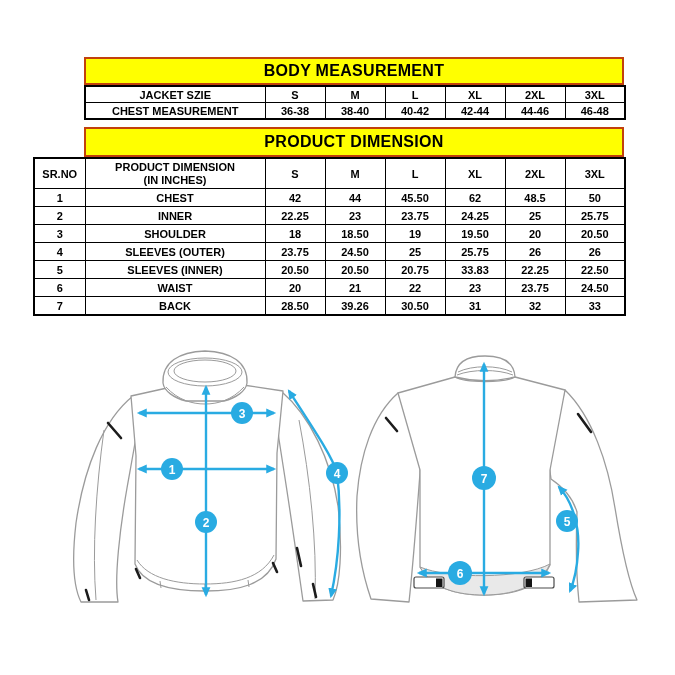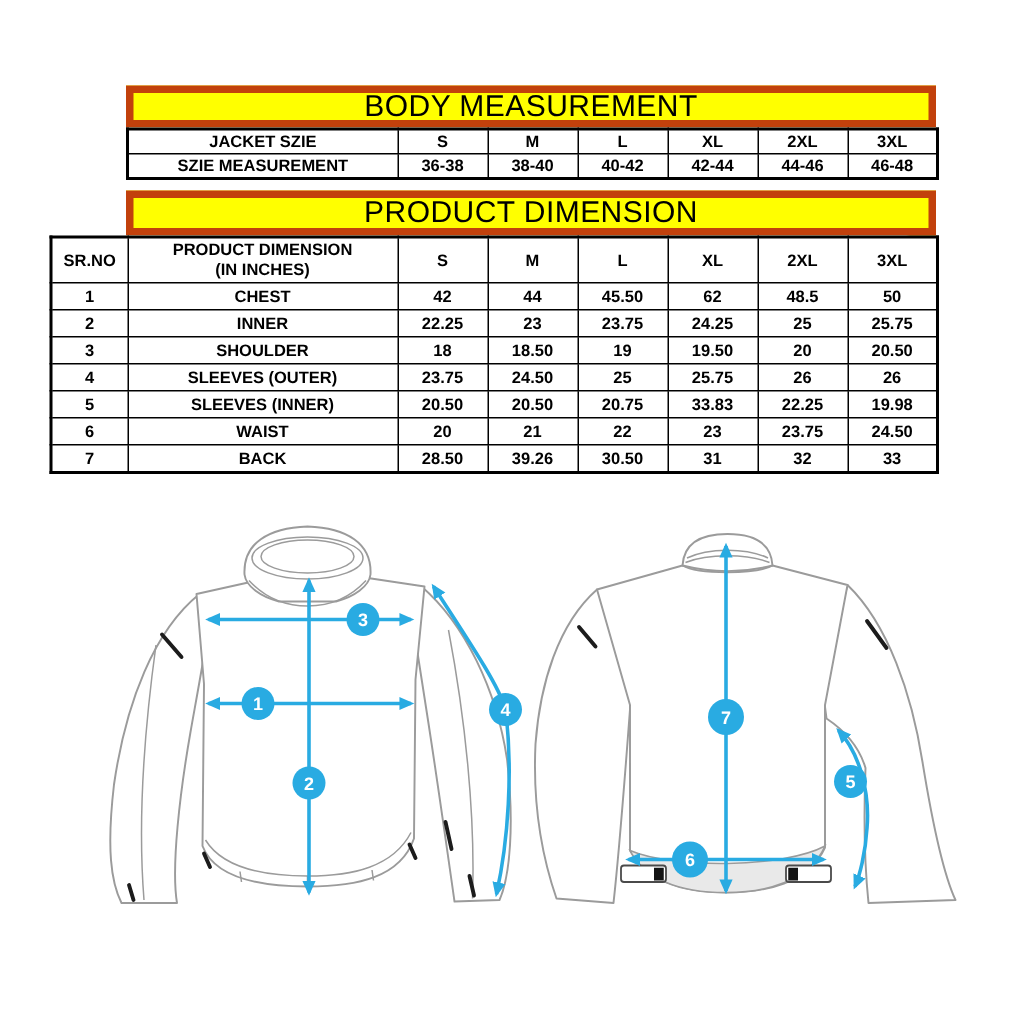--- a/index.html
+++ b/index.html
@@ -1,21 +1,21 @@
 <!DOCTYPE html>
 <html style="--yellow: #FFFF00; --blue: #29ABE2; --line: #9b9b9b;"><head>
 <meta charset="utf-8">
 <style>
   :root{ --yellow:#FFFF00; --blue:#29ABE2; --line:#9b9b9b; }
   html,body{margin:0;padding:0;background:#fff;}
   .page{position:relative;width:675px;height:675px;background:#fff;overflow:hidden;
         font-family:"Liberation Sans",sans-serif;color:#000;}
-  .ytitle{position:absolute;background:var(--yellow);border:5px solid #c2410c;box-sizing:border-box;
+  .ytitle{position:absolute;background:var(--yellow);border:2px solid #c2410c;box-sizing:border-box;
           display:flex;align-items:center;justify-content:center;
-          font-weight:normal;font-size:20px;letter-spacing:.3px;}
+          font-weight:bold;font-size:16px;letter-spacing:.3px;}
   #bm-title{left:84px;top:57px;width:540px;height:28px;}
   #pd-title{left:84px;top:127px;width:540px;height:30px;}
   table.tbl{position:absolute;border-collapse:collapse;table-layout:fixed;background:#fff;
             border:2px solid #000;}
   .tbl td{border:1px solid #000;text-align:center;vertical-align:middle;
           font-weight:bold;font-size:11px;padding:0;}
   #bm-table{left:84px;top:85px;width:540px;}
   #bm-table td{height:15px;}
   #pd-table{left:33px;top:157px;width:591px;border-radius:22px;}
   #pd-table td{height:17px;}
@@ -56,21 +56,21 @@
       <tr>
         <td>JACKET SZIE</td>
         <td>S</td>
         <td>M</td>
         <td>L</td>
         <td>XL</td>
         <td>2XL</td>
         <td>3XL</td>
       </tr>
       <tr>
-        <td>SZIE MEASUREMENT</td>
+        <td>CHEST MEASUREMENT</td>
         <td>36-38</td>
         <td>38-40</td>
         <td>40-42</td>
         <td>42-44</td>
         <td>44-46</td>
         <td>46-48</td>
       </tr>
     </tbody>
   </table>
 
@@ -142,21 +142,21 @@
         <td>26</td>
       </tr>
       <tr>
         <td>5</td>
         <td>SLEEVES (INNER)</td>
         <td>20.50</td>
         <td>20.50</td>
         <td>20.75</td>
         <td>33.83</td>
         <td>22.25</td>
-        <td>19.98</td>
+        <td>22.50</td>
       </tr>
       <tr>
         <td>6</td>
         <td>WAIST</td>
         <td>20</td>
         <td>21</td>
         <td>22</td>
         <td>23</td>
         <td>23.75</td>
         <td>24.50</td>

